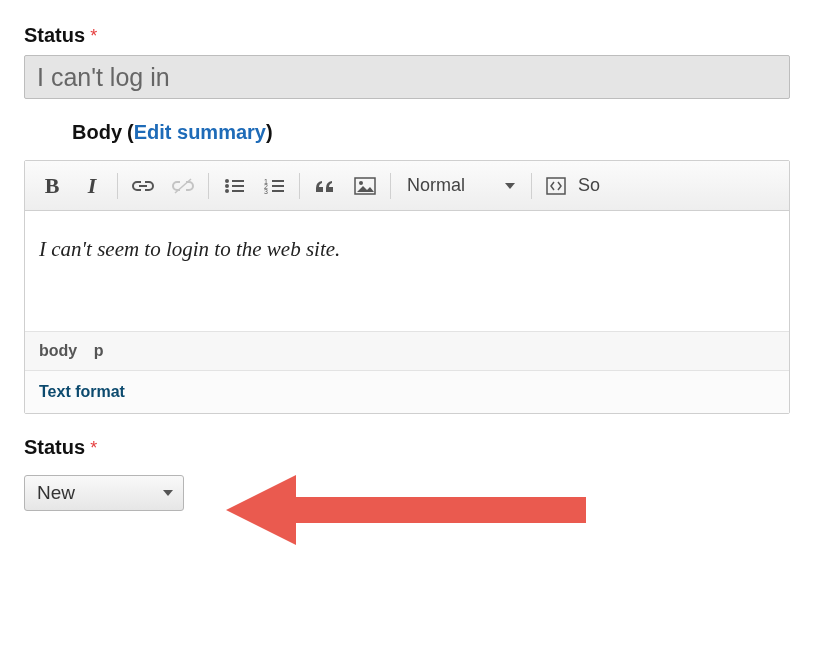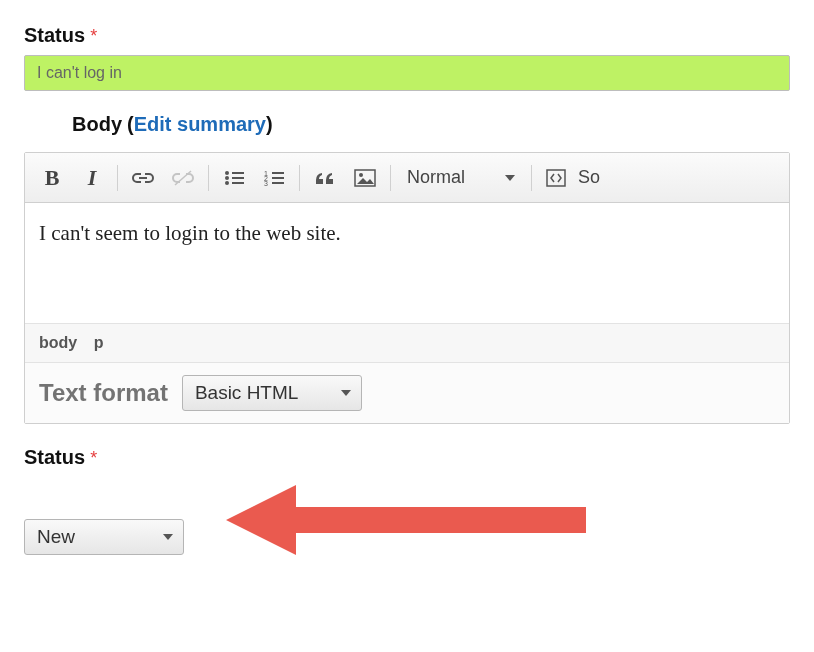--- a/index.html
+++ b/index.html
@@ -17,27 +17,27 @@
     font-weight: bold;
     font-size: 20px;
     color: #111;
     display: inline-block;
     margin-bottom: 8px;
   }
   .required { color: #e53e3e; }
   .link { color: #1e6bb8; cursor: pointer; }
   .text-input {
     width: 100%;
-    height: 36px;
+    height: 44px;
     padding: 8px 12px;
-    font-size: 16px;
+    font-size: 25px;
     color: #666;
     border: 1px solid #bdbdbd;
     border-radius: 2px;
-    background: #bef264;
+    background: #e5e5e5;
     font-family: inherit;
   }
 
   
   .editor-wrap {
     border: 1px solid #cfcfcf;
     border-radius: 2px;
     background: #fff;
   }
   .toolbar {
@@ -82,25 +82,26 @@
   .caret-down {
     display:inline-block;
     width:0; height:0;
     border-left: 5px solid transparent;
     border-right: 5px solid transparent;
     border-top: 6px solid #555;
   }
 
   .editor-content {
     min-height: 120px;
-    padding: 18px 14px;
+    padding: 26px 14px;
     font-family: Georgia, "Times New Roman", serif;
     font-size: 21px;
     color: #222;
     outline: none;
+    font-style: italic;
   }
   .elem-path {
     border-top: 1px solid #e3e3e3;
     background: #f7f7f7;
     padding: 10px 14px;
     font-size: 16px;
     color: #555;
     font-weight: 700;
   }
   .elem-path span { margin-right: 12px; }
@@ -108,22 +109,22 @@
   .format-row {
     display: flex;
     align-items: center;
     gap: 14px;
     border-top: 1px solid #e3e3e3;
     padding: 12px 14px;
     background: #fbfbfb;
   }
   .format-label {
     font-weight: 700;
-    color: #737373;
-    font-size: 24px;
+    color: #0c4a6e;
+    font-size: 16px;
   }
 
   .select {
     display: inline-flex;
     align-items: center;
     justify-content: space-between;
     padding: 6px 10px 6px 12px;
     font-size: 19px;
     color: #333;
     background: linear-gradient(to bottom, #f9f9f9, #e6e6e6);
@@ -131,21 +132,21 @@
     border-radius: 3px;
     cursor: pointer;
     gap: 24px;
     min-width: 180px;
   }
   .select.small { min-width: 160px; gap: 18px; }
 
   
   .status-row {
     display: flex;
-    align-items: flex-end;
+    align-items: flex-start;
     gap: 42px;
   }
   .arrow {
     position: relative;
     display: flex;
     align-items: center;
   }
   .arrow svg { display: block; }
 </style>
 </head>
@@ -239,24 +240,20 @@
 
     <div class="editor-content" contenteditable="true" style="">I can't seem to login to the web site.</div>
 
     <div class="elem-path">
       <span>body</span>
       <span>p</span>
     </div>
 
     <div class="format-row">
       <span class="format-label">Text format</span>
-      <div class="select">
-        <span>Basic HTML</span>
-        <span class="caret-down"></span>
-      </div>
     </div>
   </div>
 </div>
 
 <div class="field-block">
   <div style="margin-bottom:8px;">
     <span class="label">Status</span>
     <span class="required">*</span>
   </div>
 

